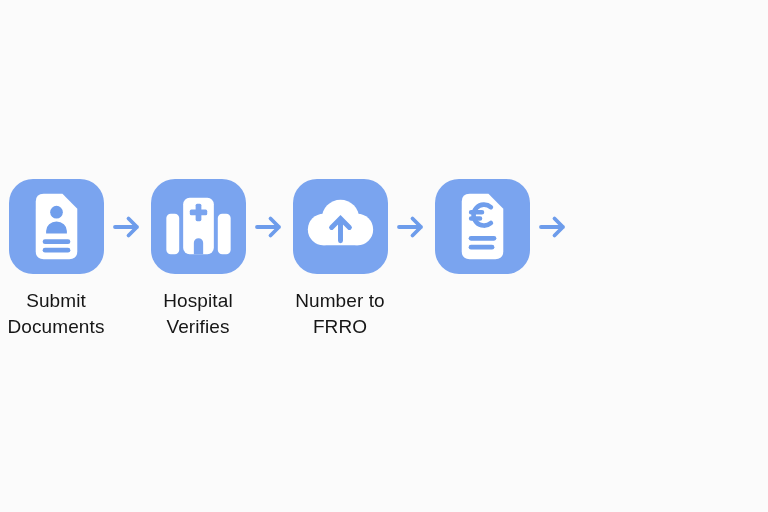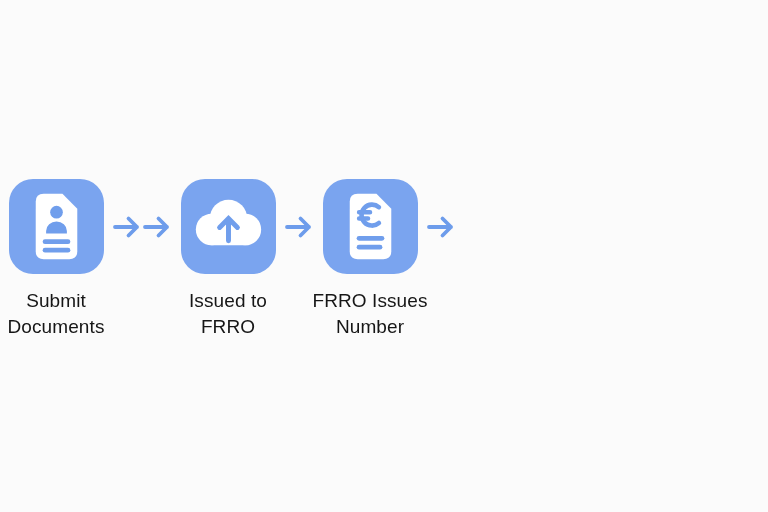--- a/index.html
+++ b/index.html
@@ -109,61 +109,73 @@
       <div class="label">Submit
 Documents</div>
     </div>
 
     <div class="arrow-box">
       <svg viewBox="0 0 28 24">
           <path d="M2 12 H24 M15.5 3.5 L24 12 L15.5 20.5"></path>
         </svg>
     </div>
 
+    <div class="step">
+      <div class="tile">
+        <svg viewBox="0 0 96 96">
+          <rect class="white" x="15.5" y="35" width="13" height="41" rx="4.5"></rect>
+          <rect class="white" x="67.5" y="35" width="13" height="41" rx="4.5"></rect>
+          <rect class="white" x="32.5" y="19" width="31" height="57" rx="6.5"></rect>
+          <rect class="cut" x="45.1" y="25" width="5.8" height="17.6" rx="1.6"></rect>
+          <rect class="cut" x="39.2" y="30.9" width="17.6" height="5.8" rx="1.6"></rect>
+          <path class="cut" d="M43.3 76 V64.5 a4.7 4.7 0 0 1 9.4 0 V76 Z"></path>
+        </svg>
+      </div>
+      <div class="label">Hospital
+Verifies</div>
+    </div>
 
     <div class="arrow-box">
       <svg viewBox="0 0 28 24">
           <path d="M2 12 H24 M15.5 3.5 L24 12 L15.5 20.5"></path>
         </svg>
     </div>
 
     <div class="step">
       <div class="tile">
         <svg viewBox="0 0 96 96">
           <g class="white">
             <circle cx="31" cy="51" r="16"></circle>
             <circle cx="48" cy="40" r="19"></circle>
             <circle cx="65" cy="51" r="16"></circle>
             <rect x="21" y="46" width="54" height="21" rx="10.5"></rect>
           </g>
           <path class="glyph-stroke" style="stroke-width:5" d="M48 62.5 V40.5 M39 49 L48 40 L57 49"></path>
         </svg>
       </div>
-      <div class="label">Issued to
+      <div class="label">Number to
 FRRO</div>
     </div>
 
     <div class="arrow-box">
       <svg viewBox="0 0 28 24">
           <path d="M2 12 H24 M15.5 3.5 L24 12 L15.5 20.5"></path>
         </svg>
     </div>
 
     <div class="step">
       <div class="tile">
         <svg viewBox="0 0 96 96">
           <path class="white" d="M35 15 H54 L69 30 V73 Q69 81 61 81 H35 Q27 81 27 73 V23 Q27 15 35 15 Z"></path>
           <path class="glyph-stroke" d="M56.5 28.5 A10.6 10.6 0 1 0 56.5 44.5"></path>
           <path class="glyph-stroke" d="M36.5 33.5 H47.5 M36.5 40 H45.5"></path>
           <rect class="glyph" x="34" y="57.5" width="28" height="4.8" rx="2.4"></rect>
           <rect class="glyph" x="34" y="66.5" width="26" height="4.8" rx="2.4"></rect>
         </svg>
       </div>
-      <div class="label">FRRO Issues
-Number</div>
     </div>
 
     <div class="arrow-box">
       <svg viewBox="0 0 28 24">
           <path d="M2 12 H24 M15.5 3.5 L24 12 L15.5 20.5"></path>
         </svg>
     </div>
 
 
   </div>

